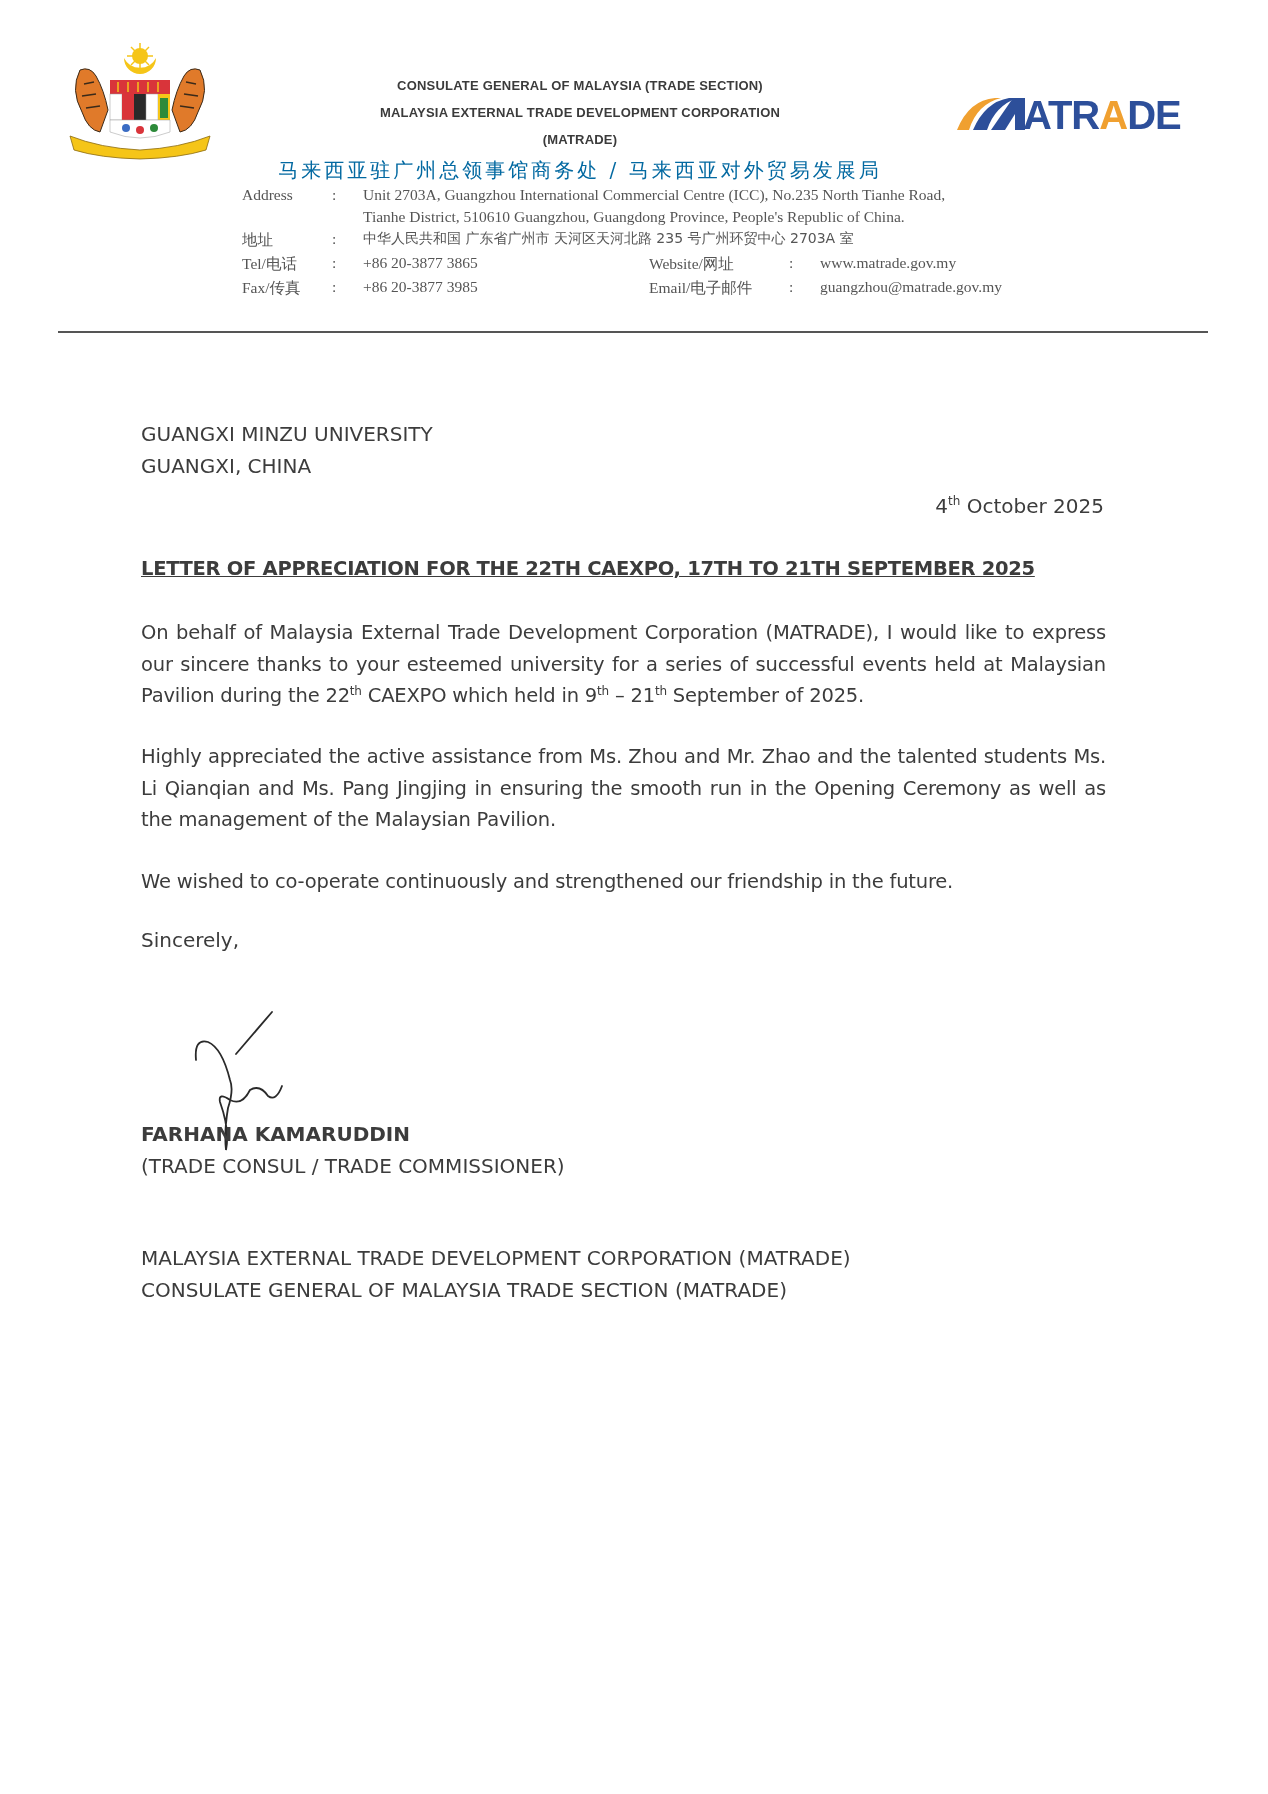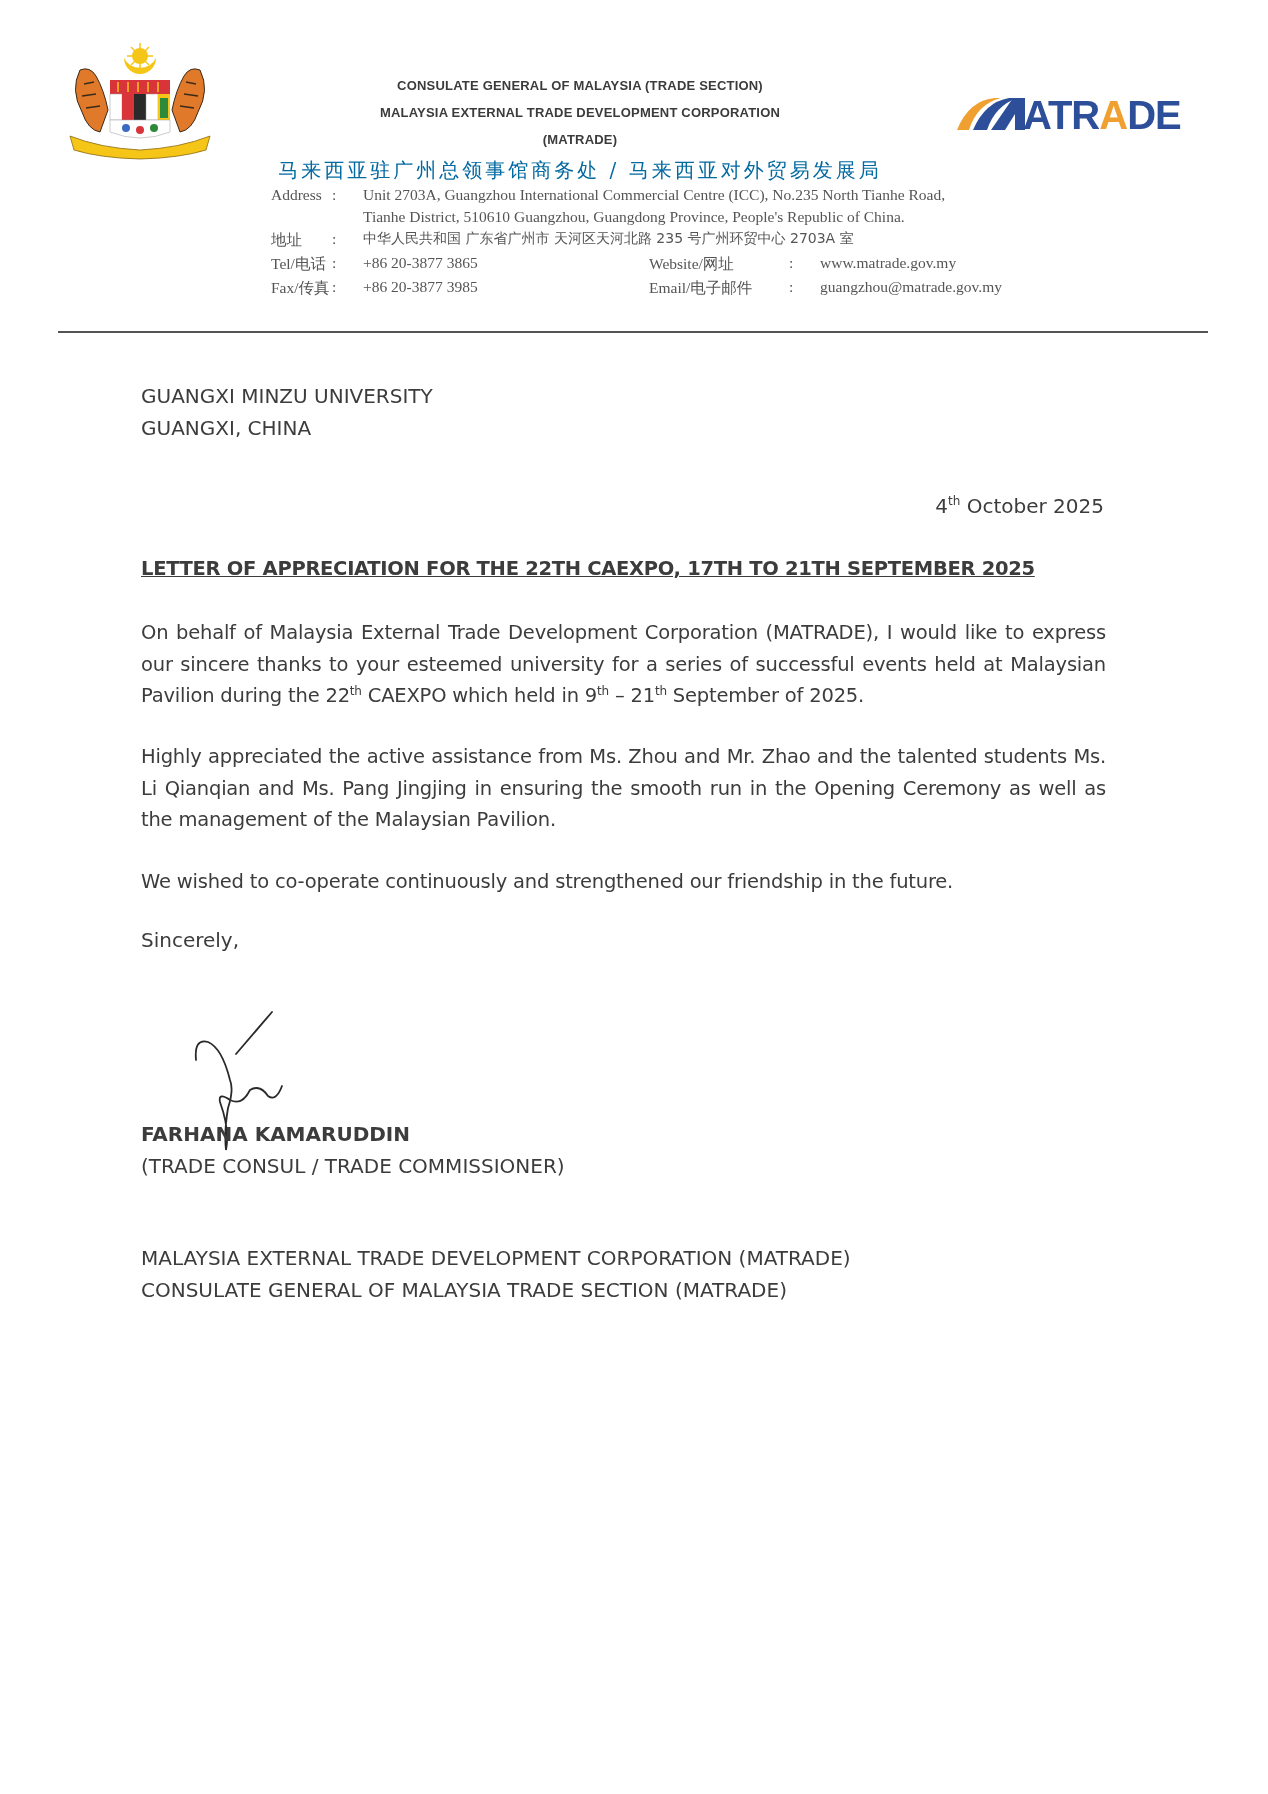--- a/index.html
+++ b/index.html
@@ -10,32 +10,32 @@
   .crest { position: absolute; left: 60px; top: 40px; width: 160px; height: 120px; }
   .org-block { position: absolute; left: 240px; top: 72px; width: 680px; text-align: center; }
   .org-line { font-family: "Liberation Sans", sans-serif; font-weight: bold; font-size: 13px; color: #3b3b3b; line-height: 27px; letter-spacing: 0.2px; }
   .org-cn { font-family: "DejaVu Serif", serif; font-size: 20px; color: #0369a1; margin-top: 4px; letter-spacing: 3px; }
   .logo { position: absolute; left: 955px; top: 92px; width: 240px; height: 50px; }
   .logo-text { position: absolute; left: 68px; top: 1px; font-family: "Liberation Sans", sans-serif; font-weight: bold; font-size: 40px; color: #2d4f9a; letter-spacing: -1px; }
   .logo-text .orange { color: #f0a030; }
 
   .contact { position: absolute; left: 242px; top: 186px; font-family: "Liberation Serif", serif; font-size: 15.5px; color: #555; }
   .c-row { position: absolute; white-space: nowrap; }
-  .c-label { position: absolute; left: 0; margin-left: 29px; }
+  .c-label { position: absolute; left: 0; }
   .c-colon { position: absolute; left: 90px; }
   .c-val { position: absolute; left: 121px; }
   .c-label2 { position: absolute; left: 407px; }
   .c-colon2 { position: absolute; left: 547px; }
   .c-val2 { position: absolute; left: 578px; }
 
   .divider { position: absolute; left: 58px; top: 331px; width: 1150px; height: 2px; background: #555; }
 
   
   .body-text { font-family: "DejaVu Sans", sans-serif; font-size: 20px; color: #3c3c3c; }
-  .recipient { position: absolute; left: 141px; top: 380px; line-height: 32px; }
+  .recipient { position: absolute; left: 141px; top: 418px; line-height: 32px; }
   .date { position: absolute; right: 164px; top: 494px; }
   .date sup, .para sup { font-size: 12px; vertical-align: super; line-height: 0; }
   .subject { position: absolute; left: 141px; top: 557px; font-weight: bold; text-decoration: underline; font-size: 19.5px; letter-spacing: -0.3px; }
   .para { position: absolute; left: 141px; width: 965px; line-height: 31.5px; text-align: justify; font-size: 19.5px; letter-spacing: -0.2px; }
   .p1 { top: 617px; }
   .p2 { top: 741px; }
   .p3 { top: 866px; }
   .closing { position: absolute; left: 141px; top: 928px; }
   .signature { position: absolute; left: 190px; top: 1010px; width: 120px; height: 150px; }
   .signer { position: absolute; left: 141px; top: 1118px; line-height: 32px; }

